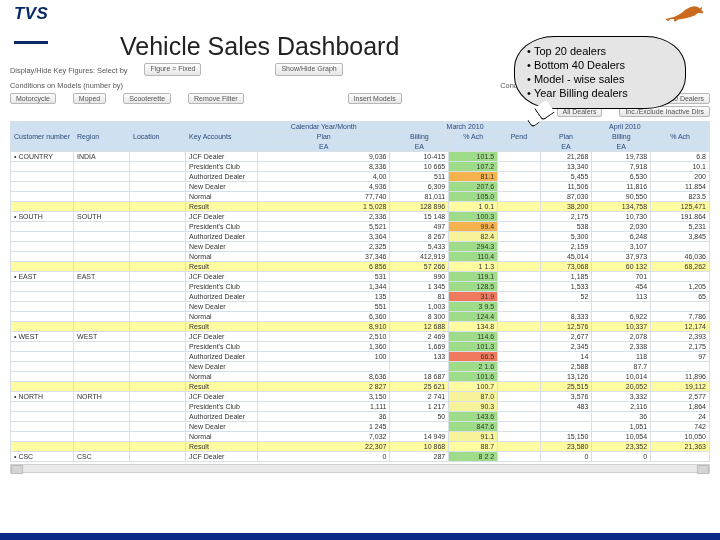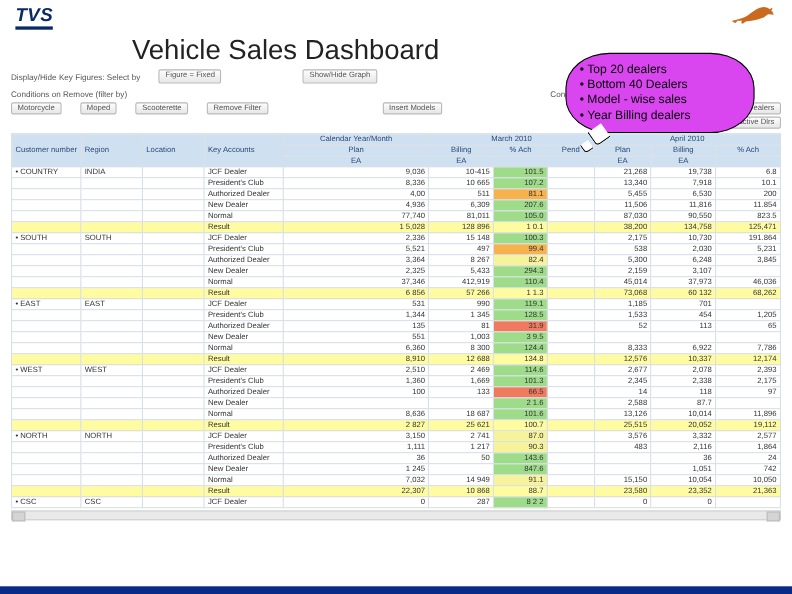--- a/index.html
+++ b/index.html
@@ -1,22 +1,22 @@
 <!DOCTYPE html>
 <html><head>
 <meta charset="utf-8">
 <style>
   *{box-sizing:border-box;margin:0;padding:0;font-family:Arial,Helvetica,sans-serif}
   body{width:720px;height:540px;background:#fff;position:relative;overflow:hidden}
   .logo-bar{height:28px;padding:3px 14px;display:flex;justify-content:space-between;align-items:center}
   .tvs{font:italic 900 17px Arial;color:#0a2a66;letter-spacing:.4px}
-  .tvs .u{border-bottom:3px solid #0a2a66;padding-bottom:1px}
+  .tvs .u{border-bottom:3px solid #0a2a66;padding-bottom:18px}
   .horse{width:42px;height:22px}
   .title{font:300 25px Arial;color:#222;text-align:left;margin:4px 0 2px 120px;width:330px}
-  .callout{position:absolute;top:48px;right:34px;width:172px;border:1.8px solid #000;border-radius:40px/32px;background:#d946ef;padding:7px 10px 8px 12px;font:11px Arial;line-height:14px;z-index:5}
+  .callout{position:absolute;top:36px;right:34px;width:172px;border:1.8px solid #000;border-radius:40px/32px;background:#e5e5e5;padding:7px 10px 8px 12px;font:11px Arial;line-height:14px;z-index:5}
   .callout:before,.callout:after{content:"";position:absolute;bottom:-10px;left:22px;width:14px;height:14px;border:1.6px solid #000;border-right:none;border-top:none;background:#fff;transform:rotate(-35deg);border-radius:0 0 0 4px}
   .callout:after{bottom:-18px;left:14px;width:8px;height:8px}
   .report{margin:0 10px;font-size:7.2px;color:#3a3a3a}
   .rep-title{font:700 11px Arial;color:#111;margin:0 0 4px 2px}
   .btnrow{display:flex;gap:17px;flex-wrap:wrap;margin:2px 0}
   .btn{background:linear-gradient(#fdfdfd,#e6e6e6);border:1px solid #b7b7b7;border-radius:2px;padding:1px 5px;font-size:7px;color:#555;display:inline-block}
   .lbl{font-size:7.4px;color:#555;margin:3px 0 1px}
   .spacer{flex:1}
   .table{border-collapse:collapse;width:100%;font-size:7px;color:#333;margin-top:4px}
   .table th,.table td{border:0.5px solid #d7dfe7;padding:1px 3px;white-space:nowrap;text-align:right}
@@ -55,21 +55,21 @@
 <div class="report">
 
   <div class="btnrow">
     <span class="lbl">Display/Hide Key Figures: Select by</span>
     <span class="btn">Figure = Fixed</span>
     <span style="width:40px"></span>
     <span class="btn">Show/Hide Graph</span>
   </div>
 
   <div class="btnrow">
-    <span class="lbl">Conditions on Remove (filter by)</span>
+    <span class="lbl">Conditions on Models (number by)</span>
     <span class="spacer"></span>
     <span class="lbl">Conditions on Dealers</span>
     <span style="width:120px"></span>
   </div>
 
   <div class="btnrow">
     <span class="btn">Motorcycle</span>
     <span class="btn">Moped</span>
     <span class="btn">Scooterette</span>
     <span class="btn">Remove Filter</span>

